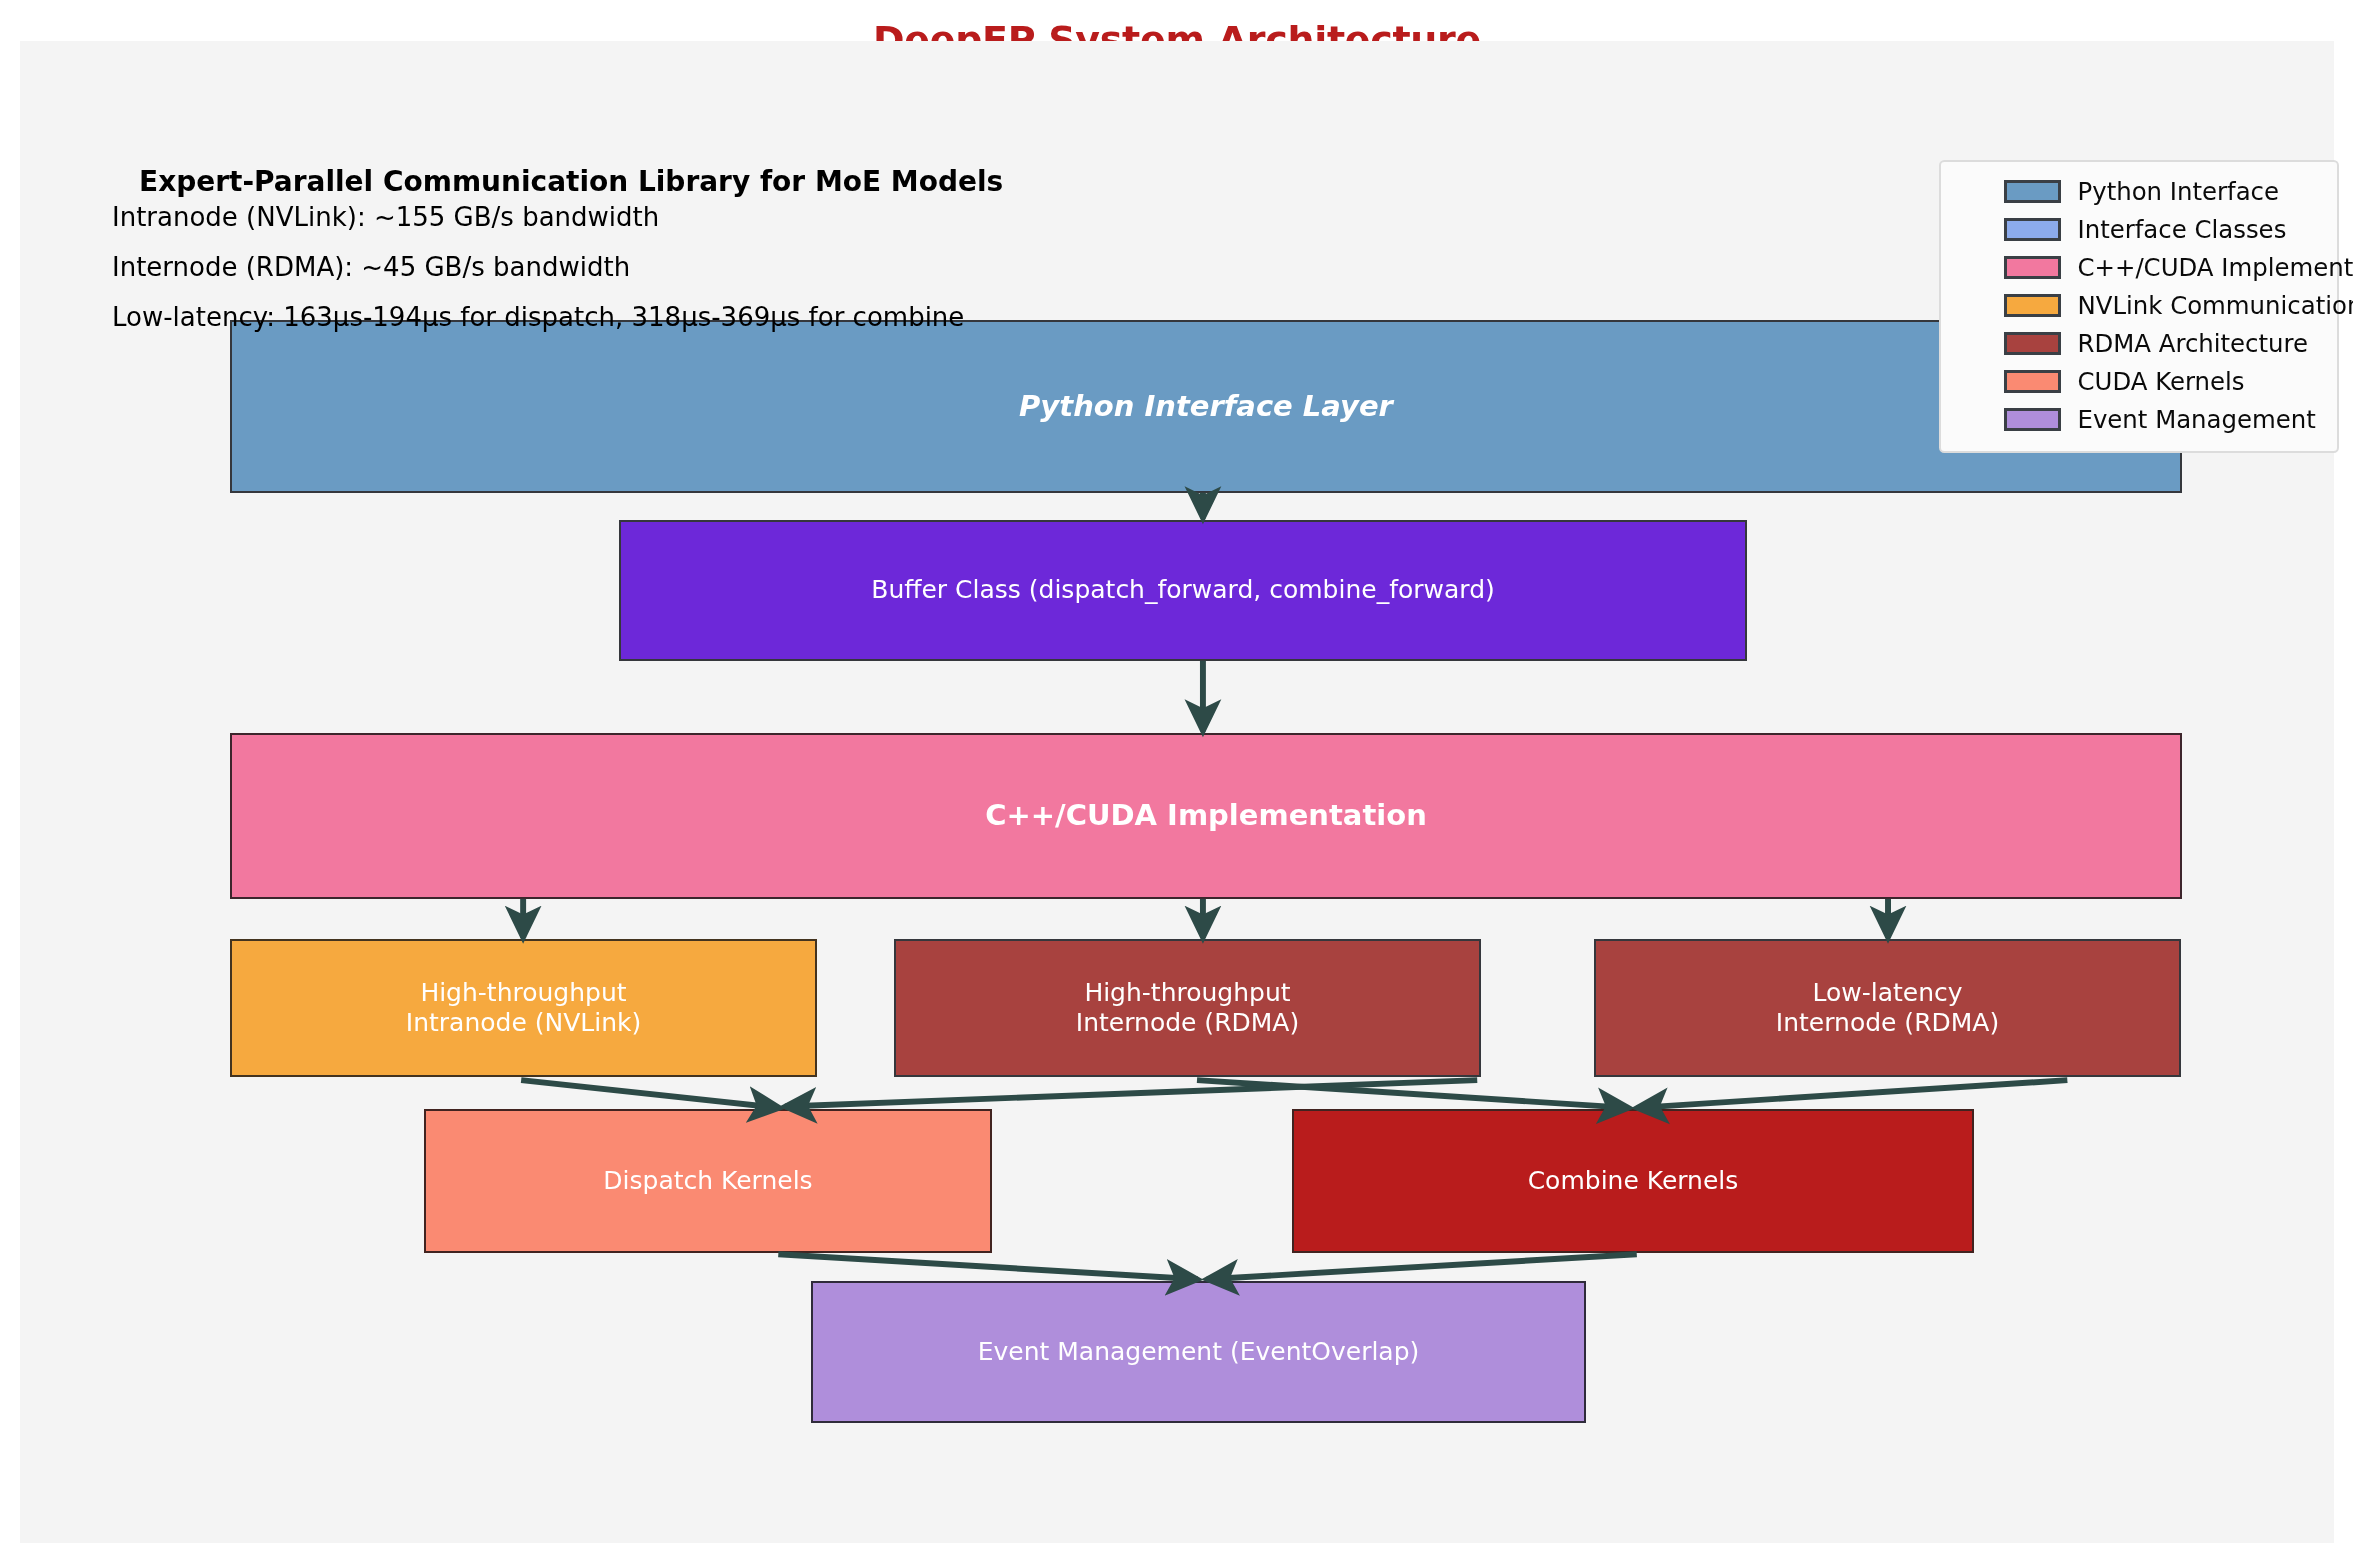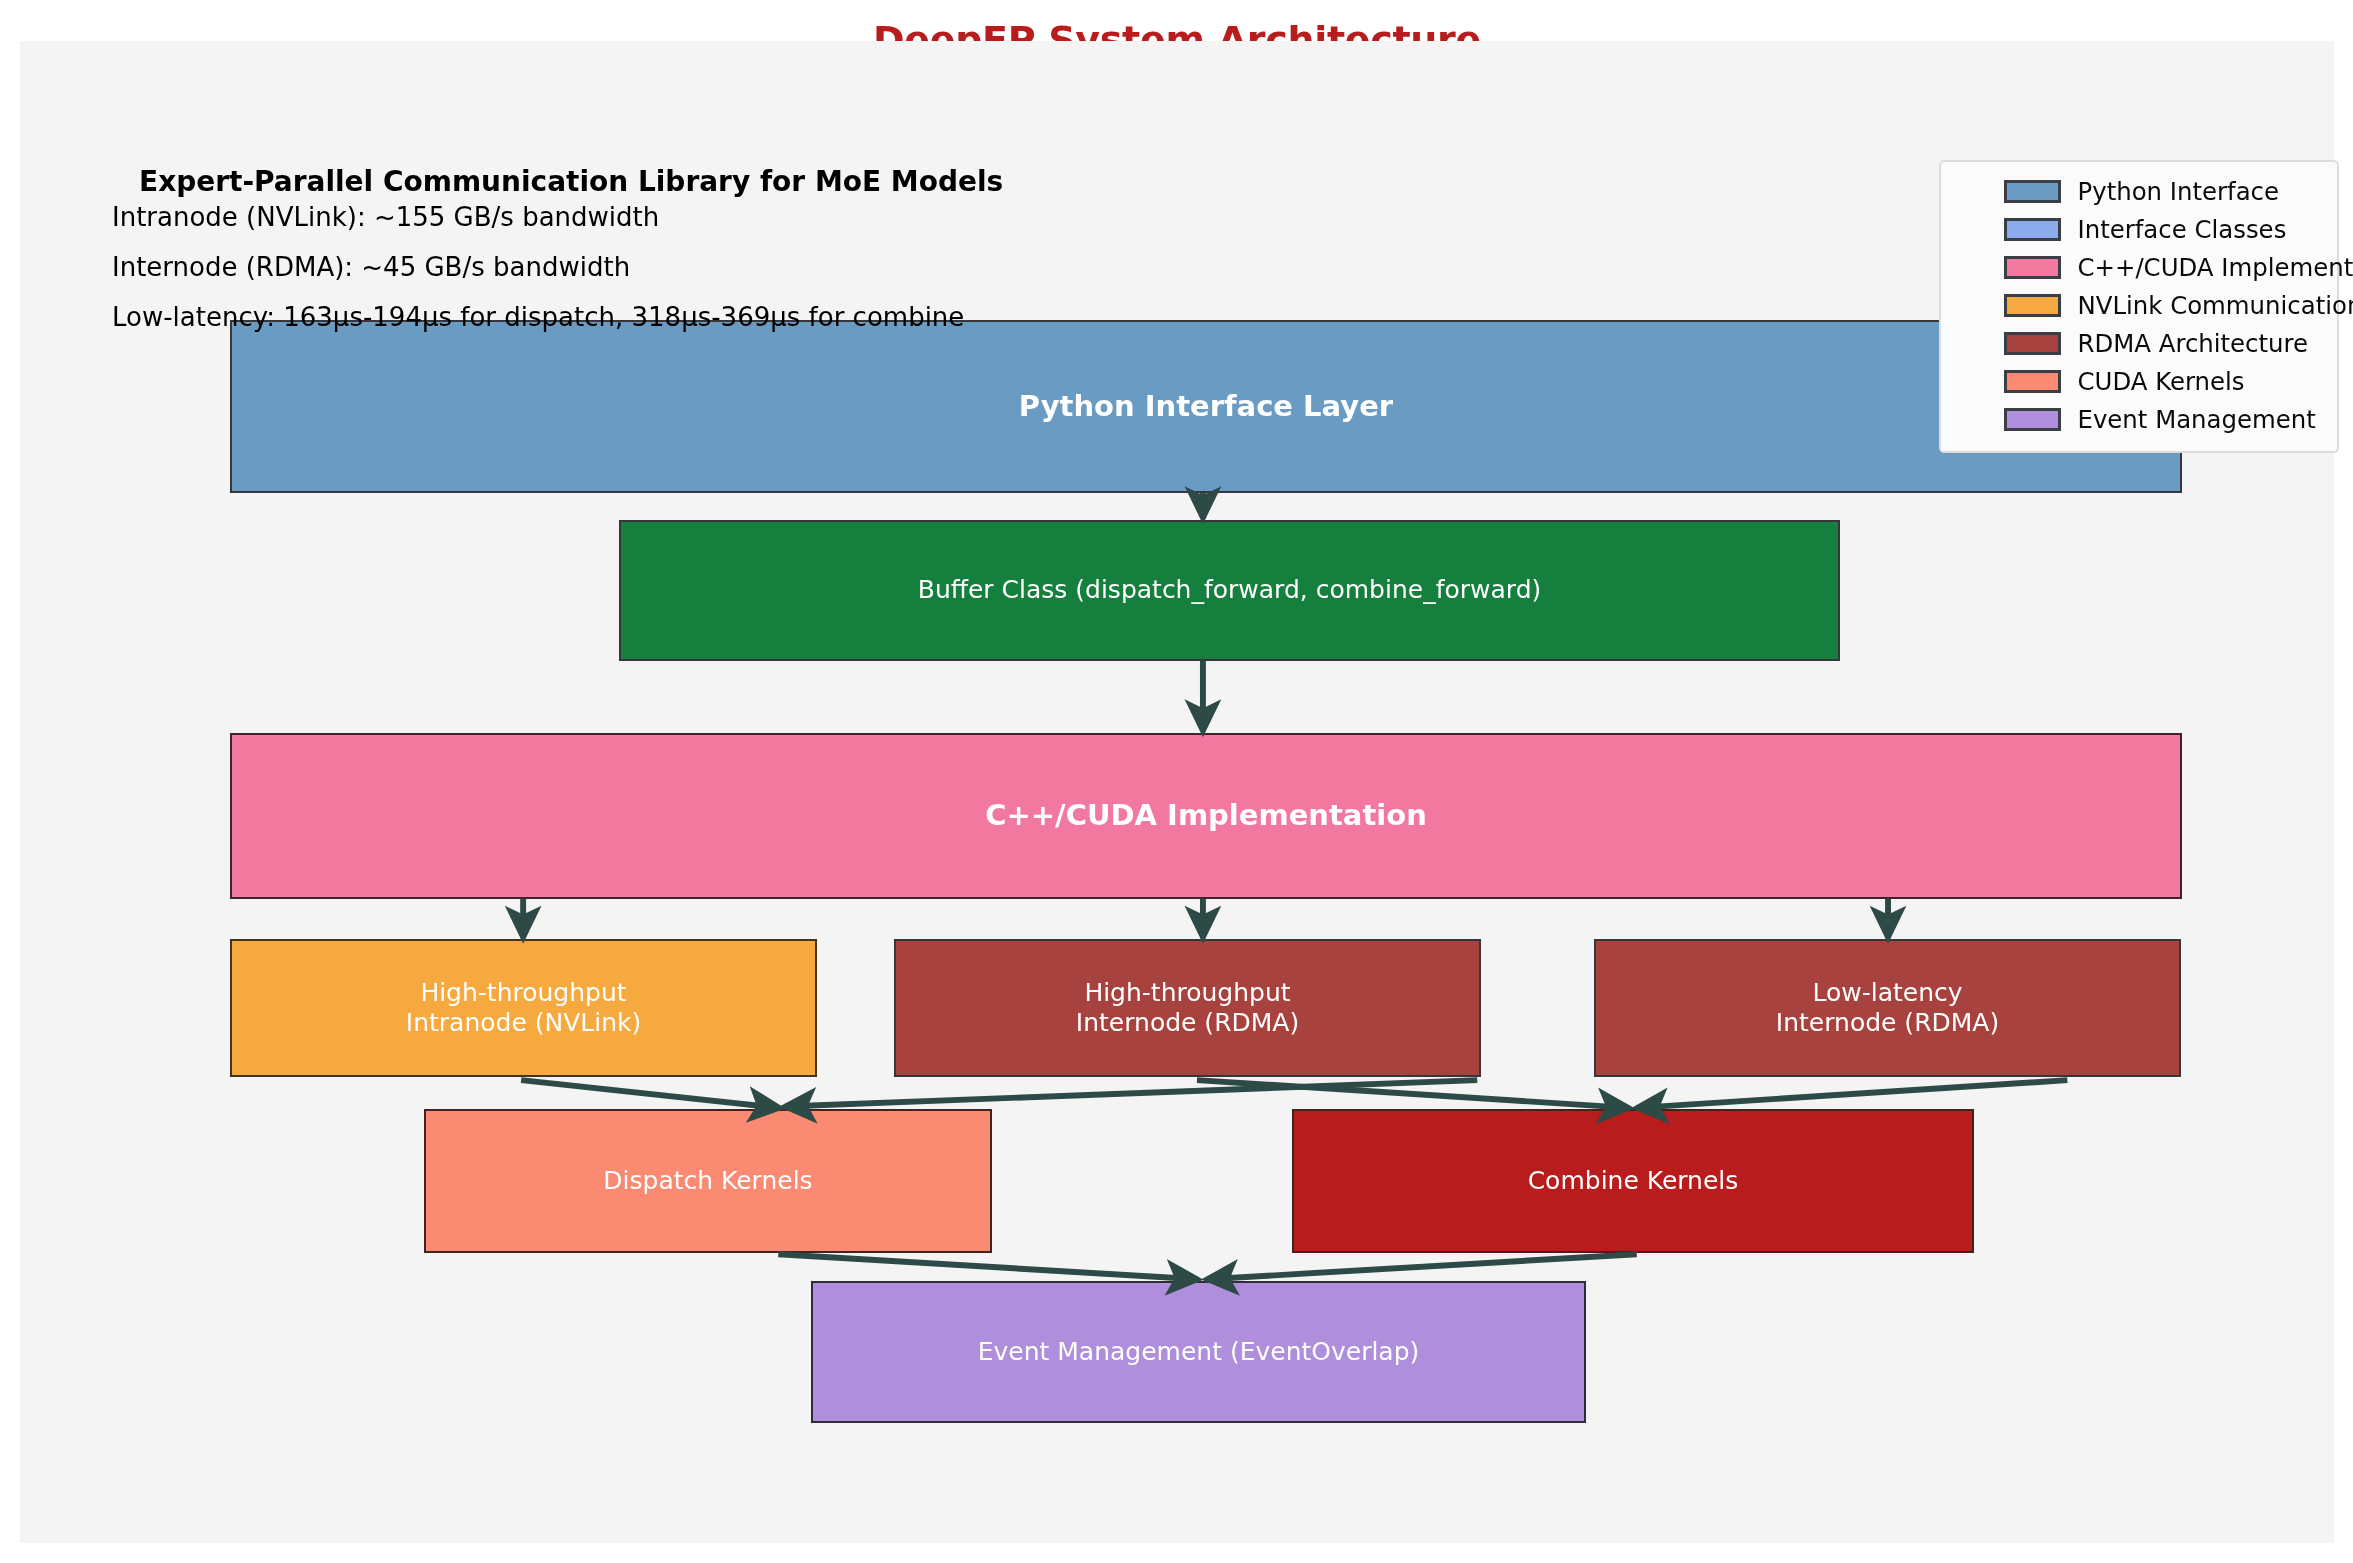--- a/index.html
+++ b/index.html
@@ -72,25 +72,25 @@
     color: #ffffff;
     z-index: 4;
     line-height: 1.22;
   }
   .node .lbl { display: block; }
   .node.big { font-size: 29px; font-weight: bold; }
   .node.mid { font-size: 25px; font-weight: normal; }
 
   #node-python-interface {
     left: 210px; top: 279px; width: 1952px; height: 173px;
-    background: #6a9bc3; border-color: #35373c;
+    background: #6a9bc3; border-color: #35373c; font-style: italic;
   }
   #node-buffer-class {
-    left: 599px; top: 479px; width: 1221px; height: 141px;
-    background: #15803d; border-color: #35373c; text-align: right;
+    left: 599px; top: 479px; width: 1128px; height: 141px;
+    background: #6d28d9; border-color: #35373c; text-align: right;
   }
   #node-cpp-cuda {
     left: 210px; top: 692px; width: 1952px; height: 166px;
     background: #f2789f; border-color: #3d252c;
   }
   #node-nvlink {
     left: 210px; top: 898px; width: 587px; height: 138px;
     background: #f6a93f; border-color: #43331f;
   }
   #node-rdma-ht {

